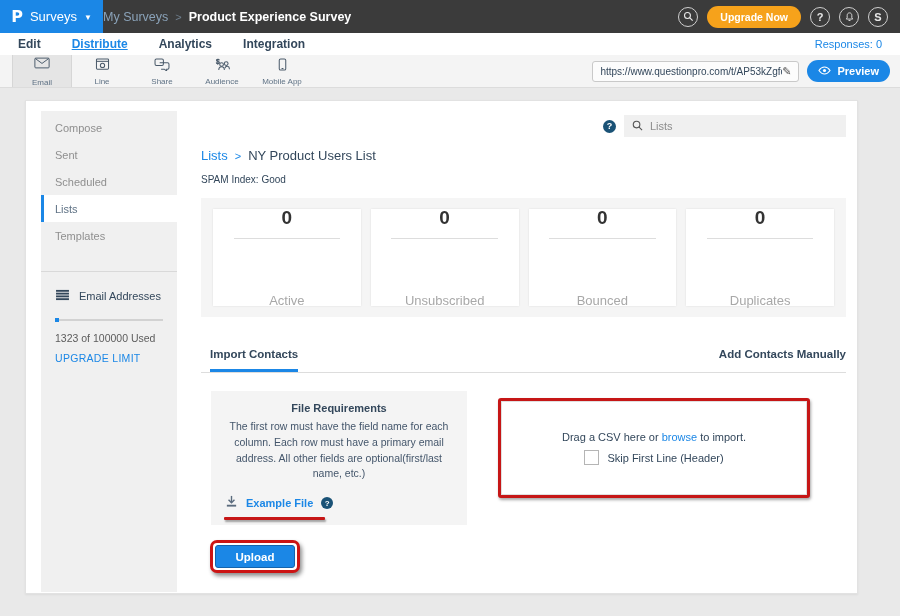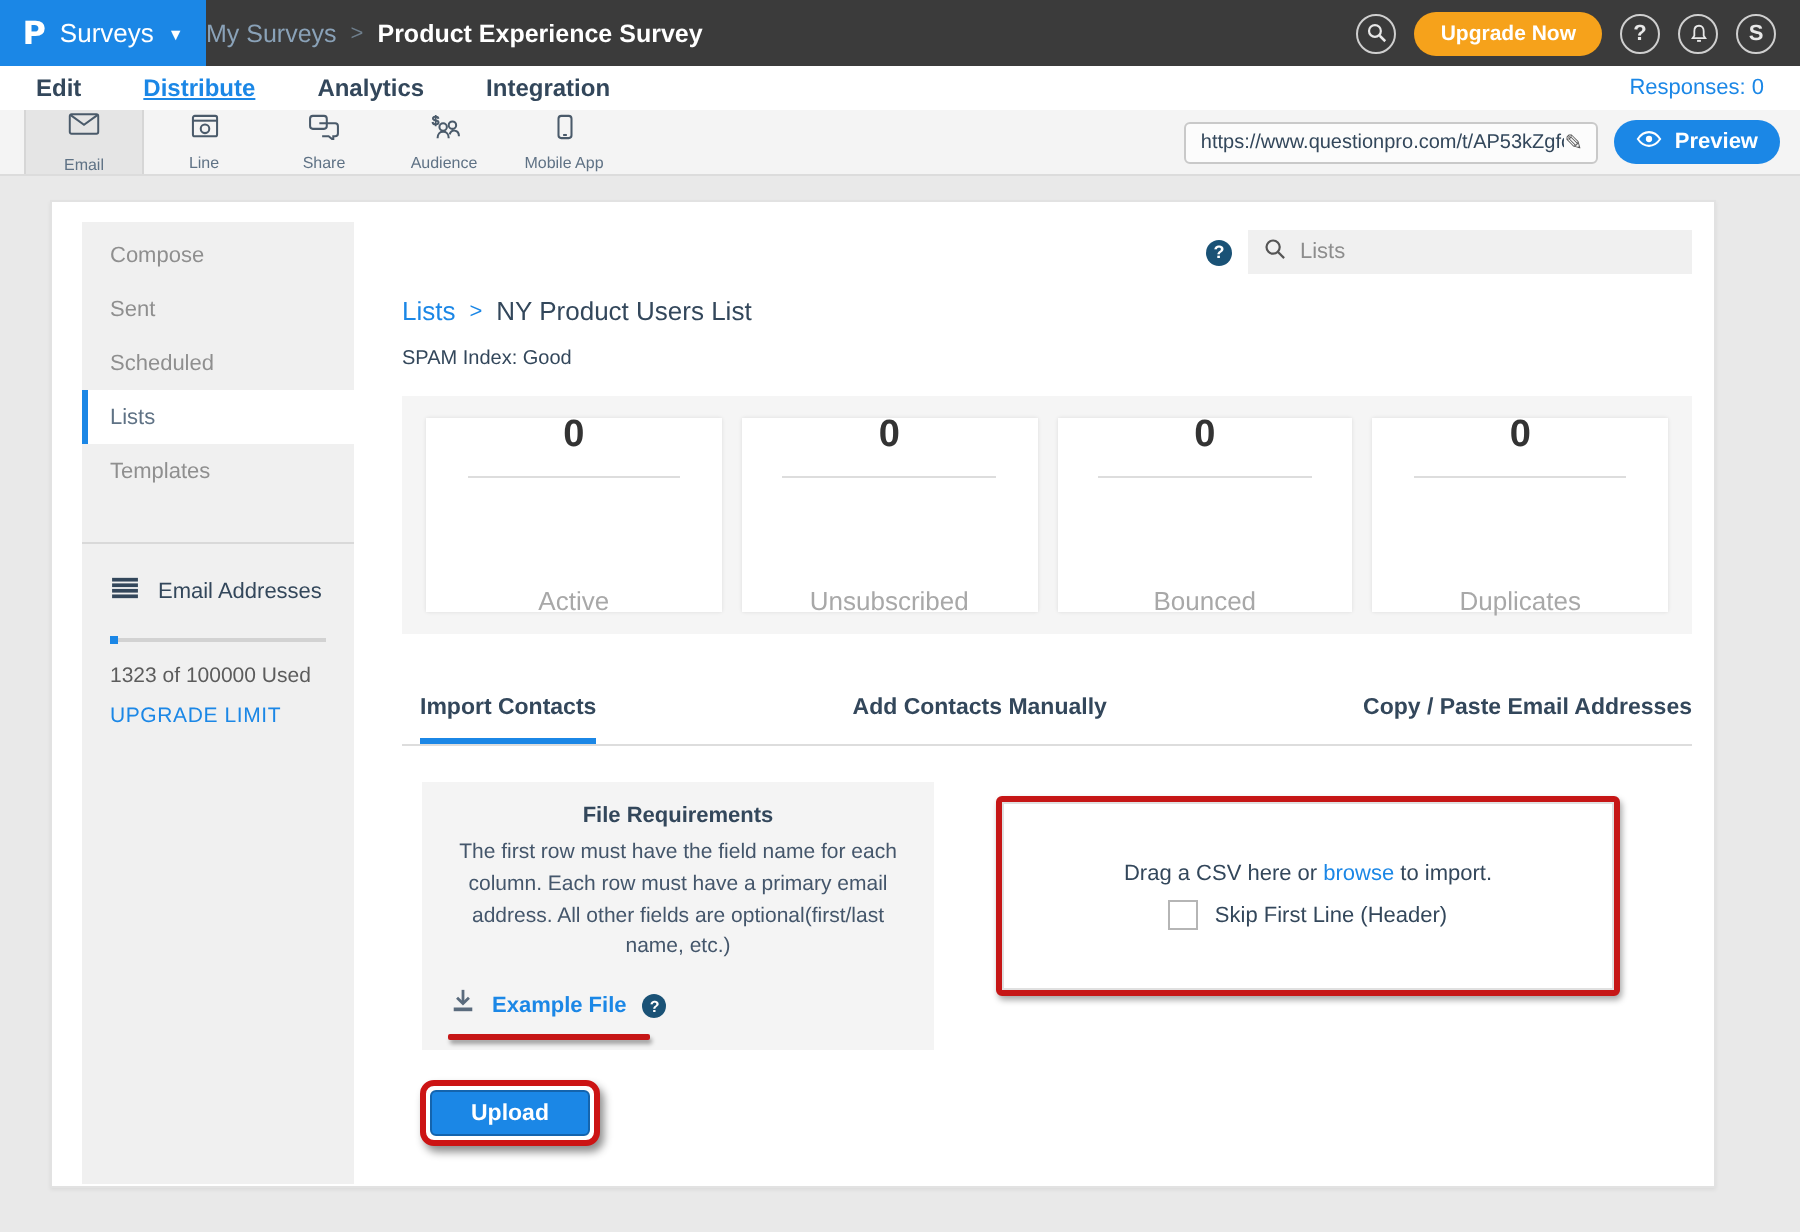--- a/index.html
+++ b/index.html
@@ -290,21 +290,20 @@
       <div class="stat-card">
         <span class="stat-value">0</span>
         <span class="stat-divider"></span>
         <span class="stat-label">Duplicates</span>
       </div>
     </div>
 
     <div class="tabs">
       <span class="tab active">Import Contacts</span>
       <span class="tab">Add Contacts Manually</span>
-      <span class="tab">Copy / Paste Email Addresses</span>
     </div>
 
     <div class="import-row">
       <div class="file-req">
         <div class="fr-title">File Requirements</div>
         <div class="fr-body">The first row must have the field name for each column. Each row must have a primary email address. All other fields are optional(first/last name, etc.)</div>
         <div class="example-row">
           <span>
             <svg width="13" height="13" viewBox="0 0 14 14">
                 <line x1="7" y1="1" x2="7" y2="8"></line>

